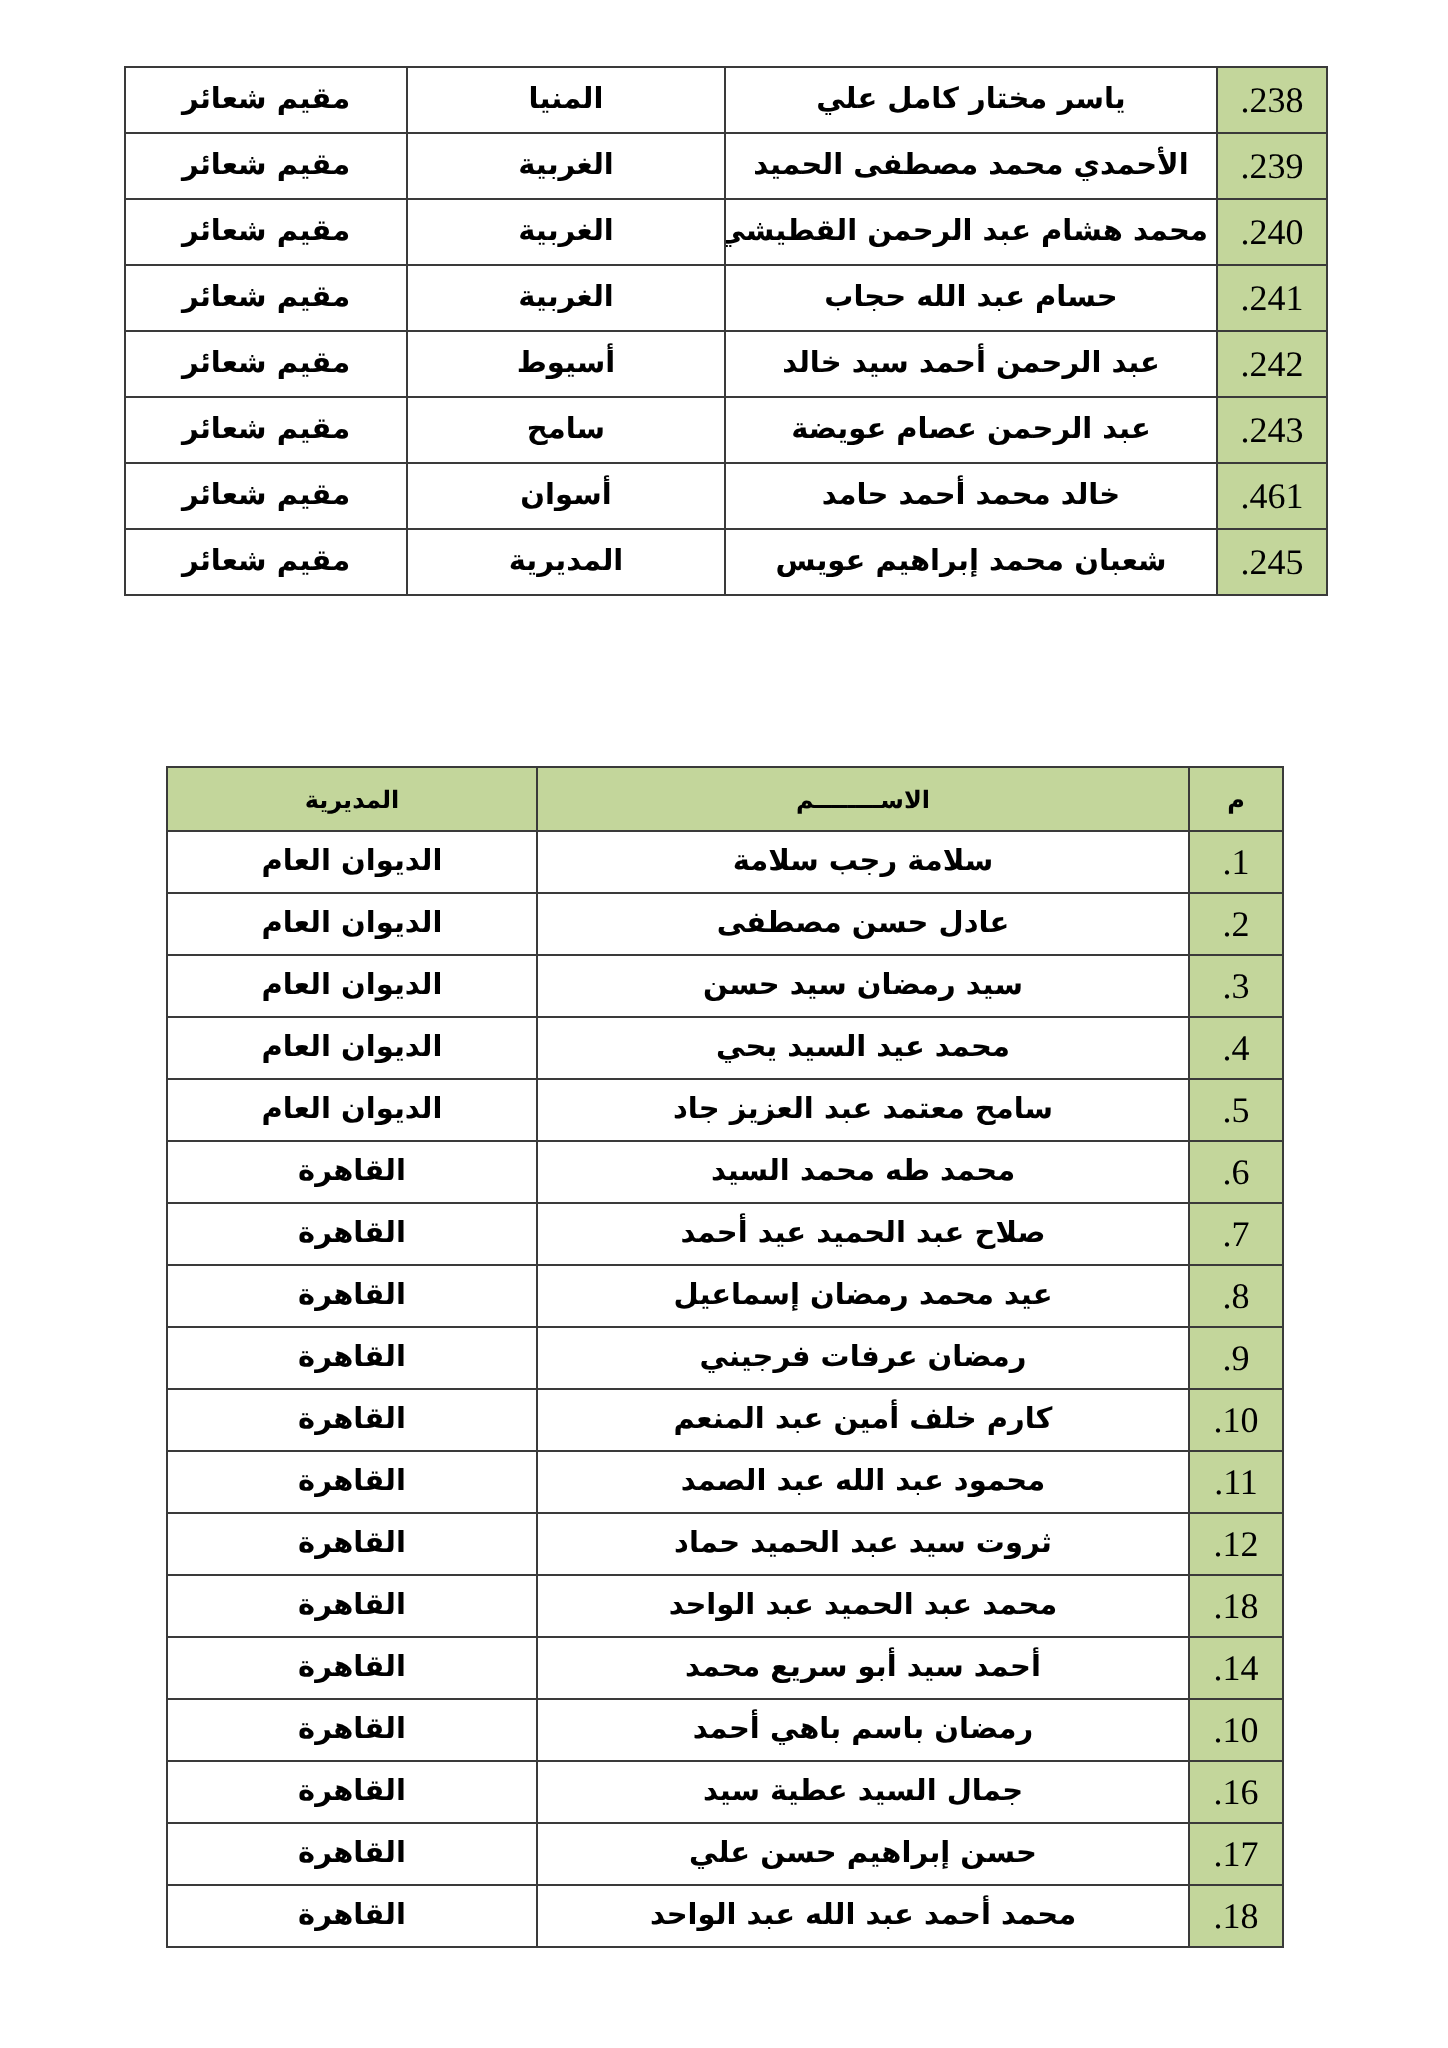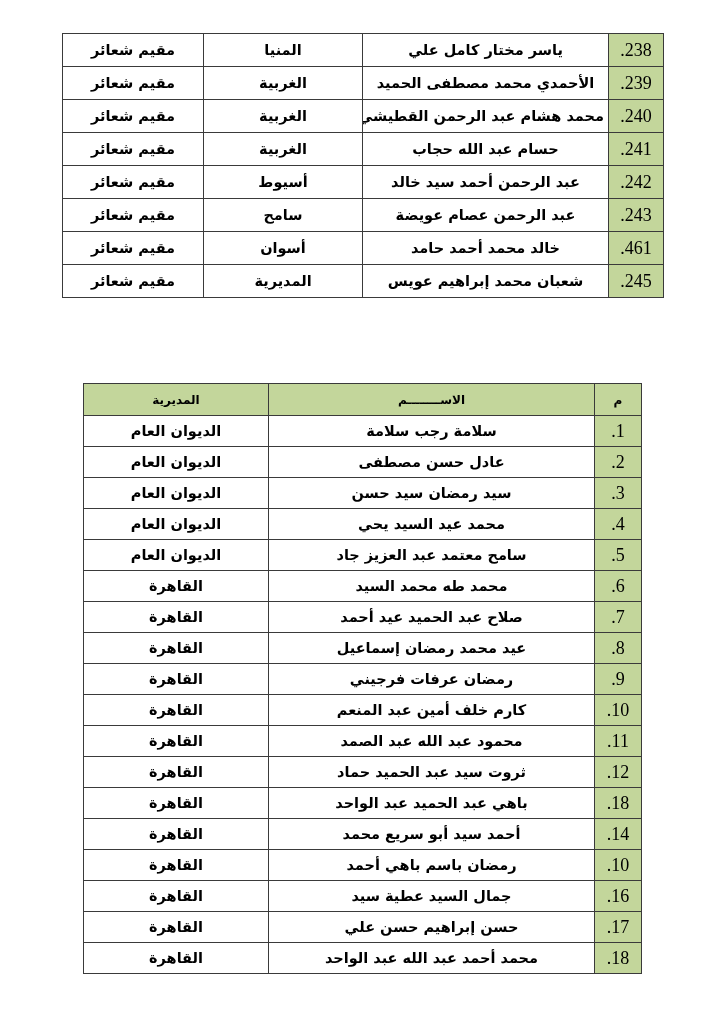--- a/index.html
+++ b/index.html
@@ -196,21 +196,21 @@
           <td class="ar">محمود عبد الله عبد الصمد</td>
           <td class="ar">القاهرة</td>
         </tr>
         <tr>
           <td class="num green">12.</td>
           <td class="ar">ثروت سيد عبد الحميد حماد</td>
           <td class="ar">القاهرة</td>
         </tr>
         <tr>
           <td class="num green">18.</td>
-          <td class="ar">باهي عبد الحميد عبد الواحد</td>
+          <td class="ar">محمد عبد الحميد عبد الواحد</td>
           <td class="ar">القاهرة</td>
         </tr>
         <tr>
           <td class="num green">14.</td>
           <td class="ar">أحمد سيد أبو سريع محمد</td>
           <td class="ar">القاهرة</td>
         </tr>
         <tr>
           <td class="num green">10.</td>
           <td class="ar">رمضان باسم باهي أحمد</td>

